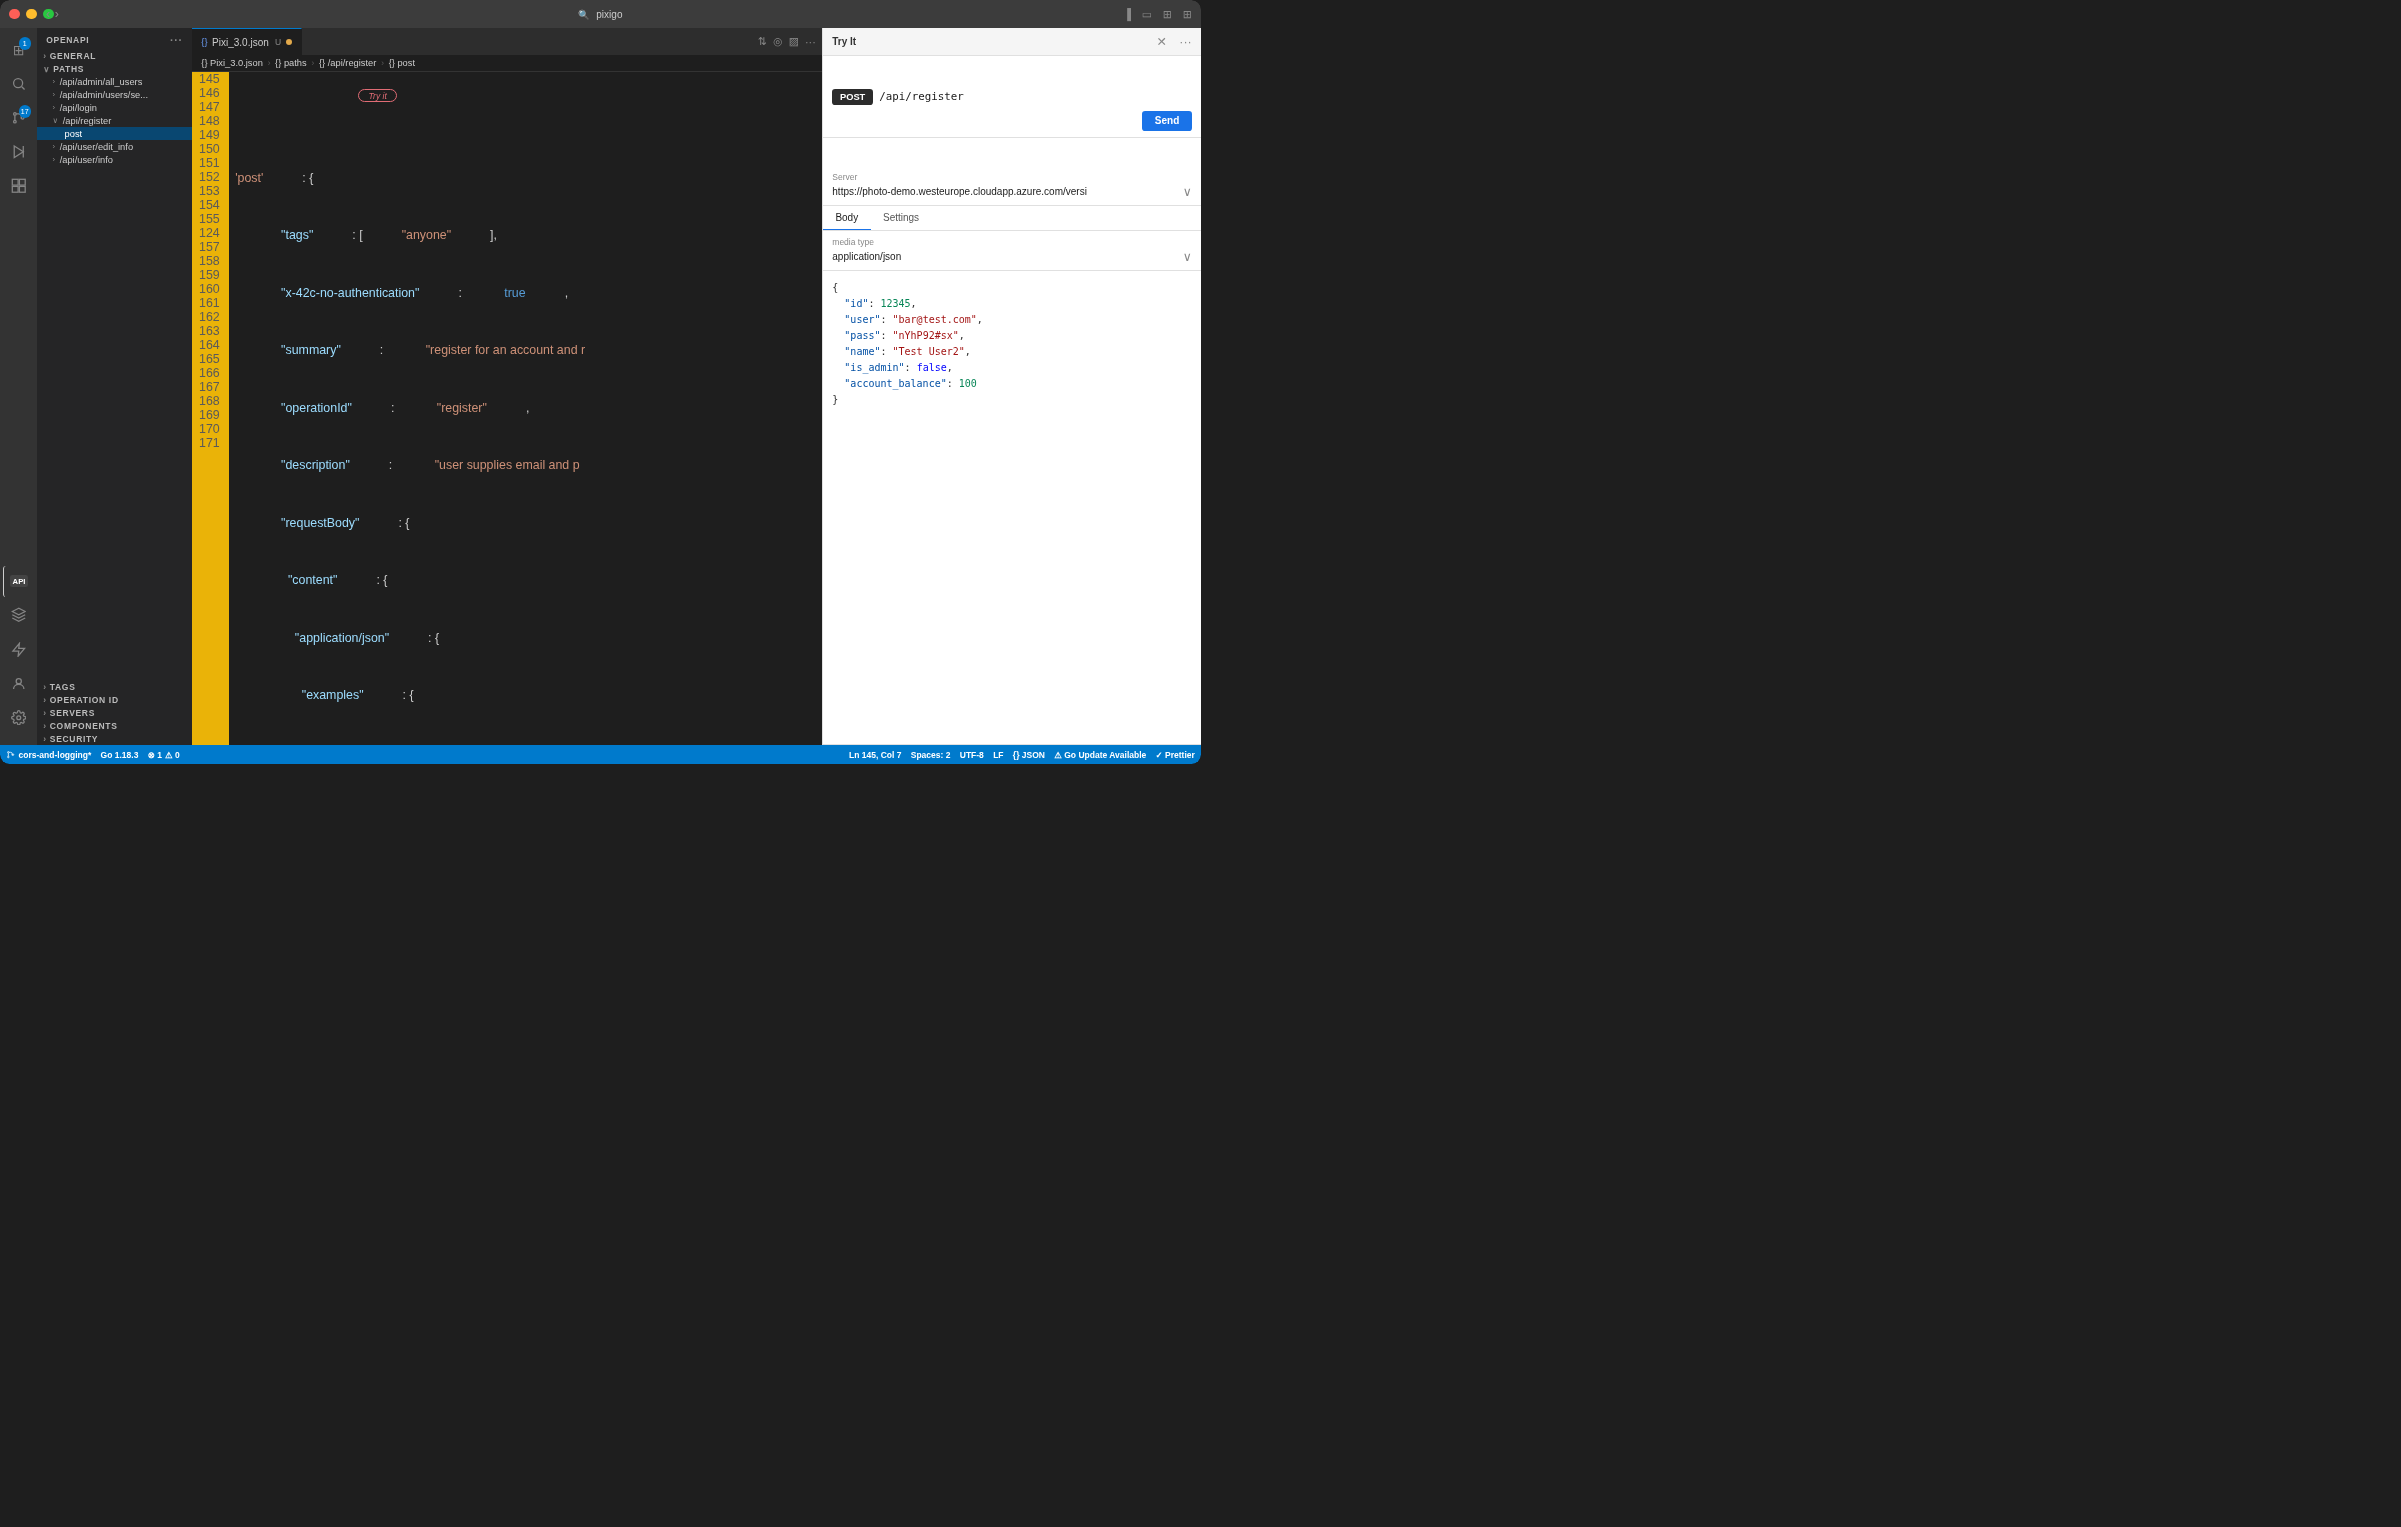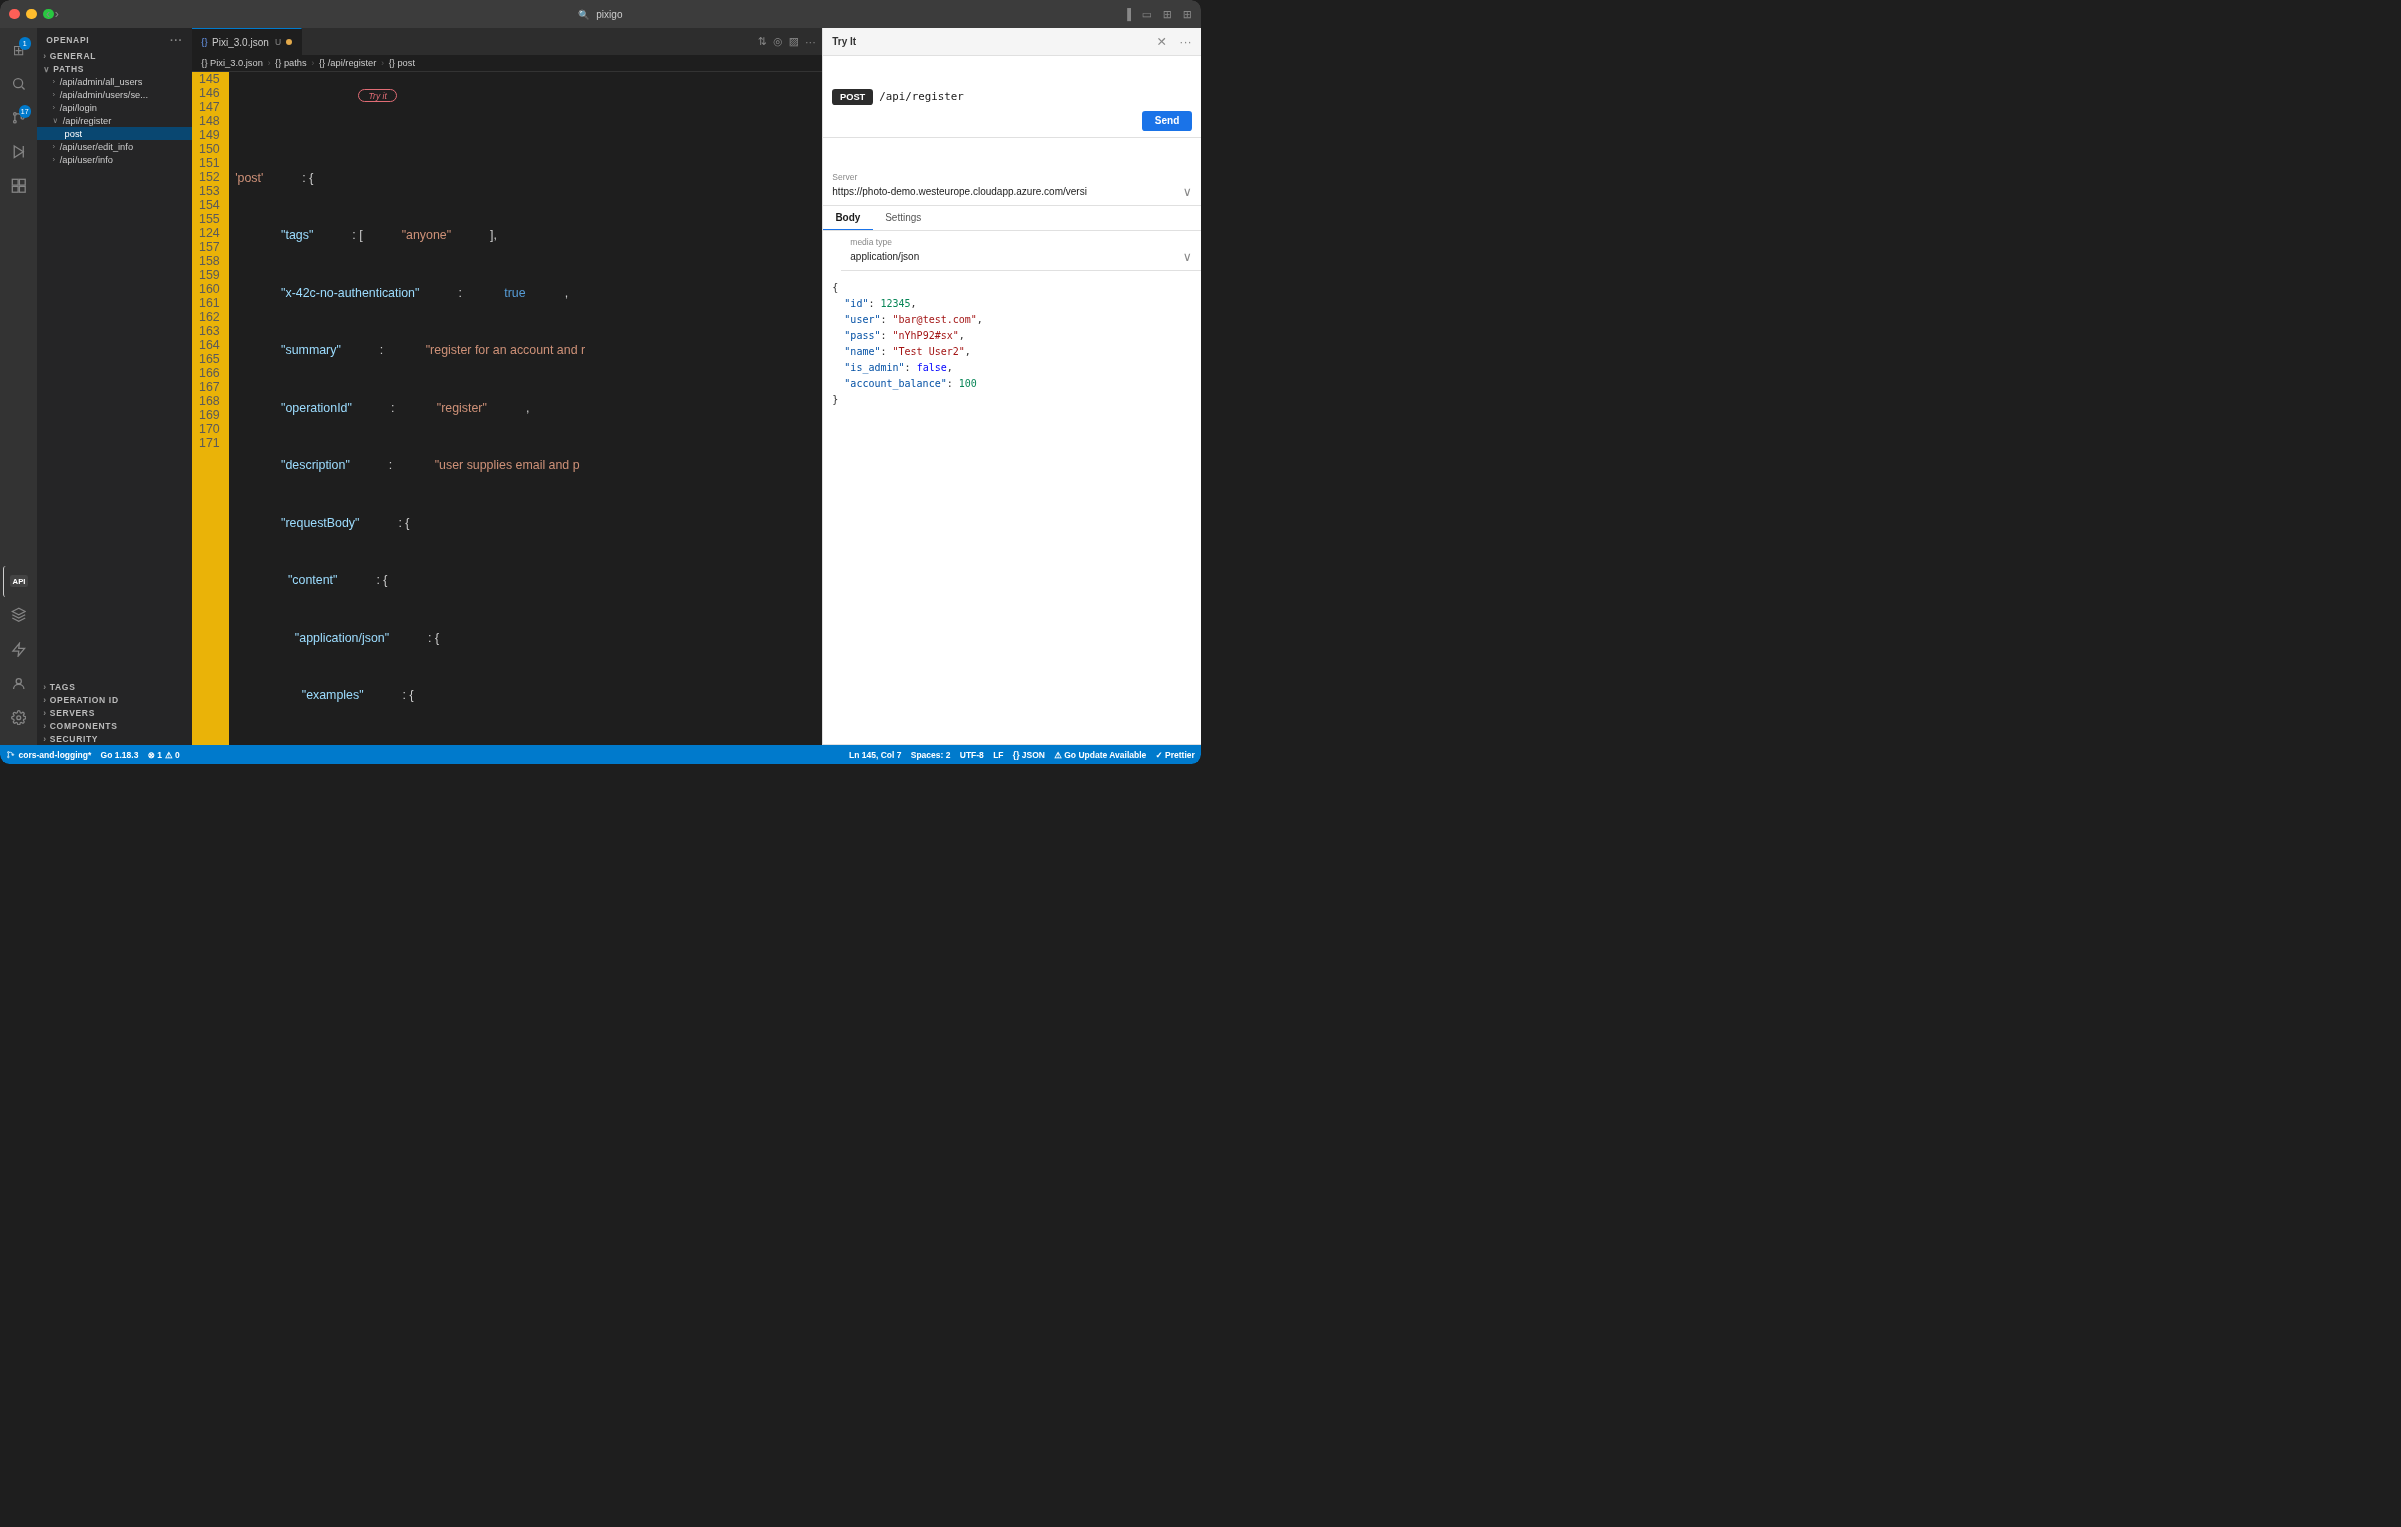--- a/index.html
+++ b/index.html
@@ -314,27 +314,26 @@
     .rp-tab {
       padding: 6.2px 12.4px;
       font-size: 10px;
       cursor: pointer;
       color: #555;
       border-bottom: 1.5px solid transparent;
     }
     .rp-tab.active {
       color: #1a1a1a;
       border-bottom: 1.5px solid #1a73e8;
-      font-weight: 700;
+      font-weight: 400;
     }
 
     .rp-media-section {
       padding: 6.2px 9.3px;
       border-bottom: 0.8px solid #e0e0e0;
-      margin-left: 18px;
     }
     .rp-media-label {
       font-size: 8.5px;
       color: #888;
       margin-bottom: 1.5px;
     }
     .rp-media-value {
       display: flex;
       align-items: center;
       justify-content: space-between;

